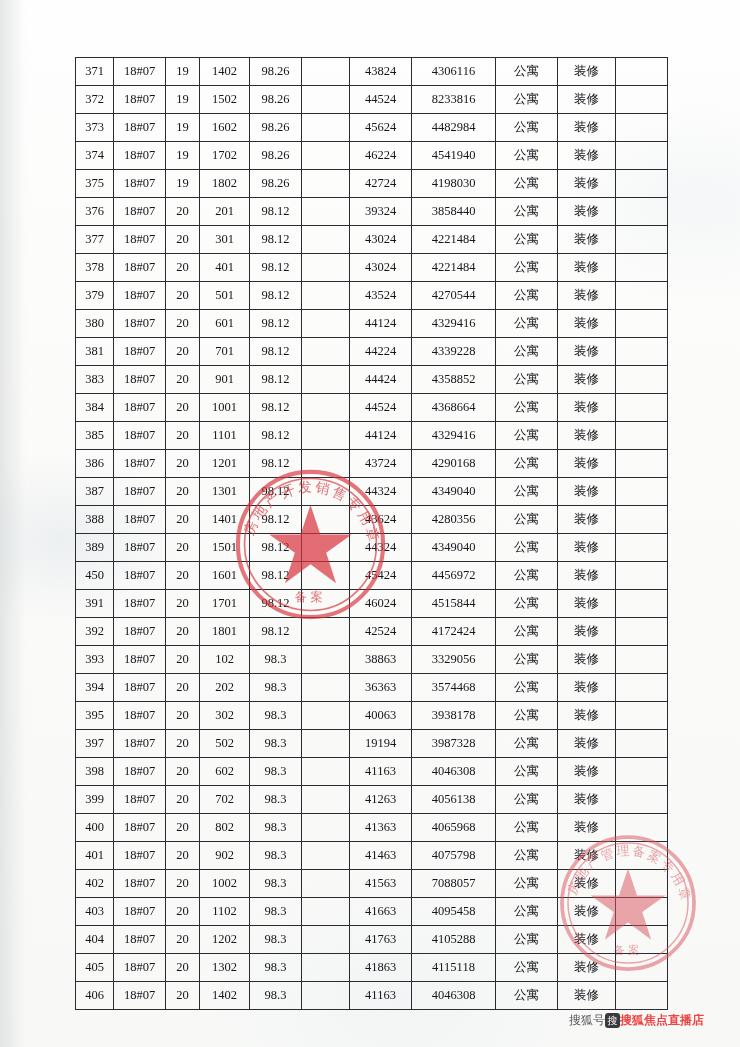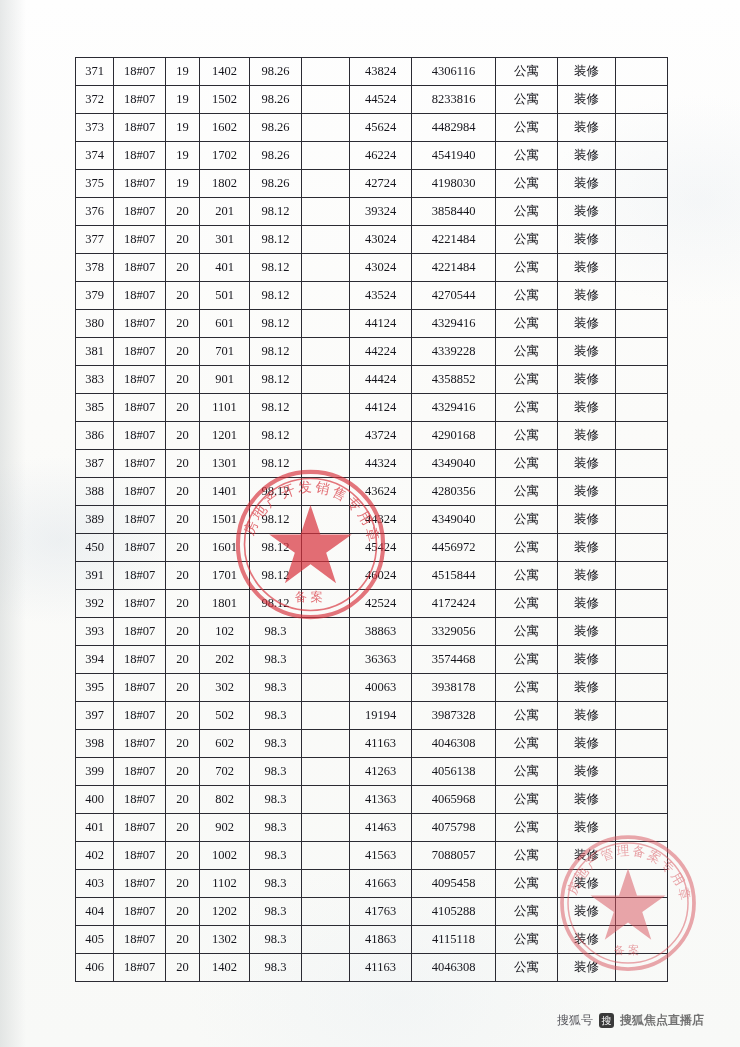--- a/index.html
+++ b/index.html
@@ -89,38 +89,38 @@
     opacity: 0.62;
   }
   .seal svg { display: block; width: 100%; height: 100%; }
 
   .footer {
     position: absolute;
     right: 36px;
     bottom: 18px;
     display: flex;
     align-items: center;
-    gap: 6px;
+    gap: 0;
     color: #5f5f66;
     font-size: 12px;
     font-family: "DejaVu Sans", "Liberation Sans", sans-serif;
   }
   .footer .sohu-mark {
     display: inline-block;
     width: 15px;
     height: 15px;
     border-radius: 3px;
     background: #3a3a3a;
     color: #fff;
     font-size: 10px;
     line-height: 15px;
     text-align: center;
   }
   .footer .label { color: #58585e; }
-  .footer .title { color: #737373; font-weight: bold; }
+  .footer .title { color: #ef4444; font-weight: bold; }
 </style>
 </head>
 <body>
 
 <div class="paper-bg"></div>
 <div class="edge-shadow"></div>
 
 <div class="table-wrap">
   <table class="data">
     <colgroup>
@@ -287,20 +287,33 @@
           <td>901</td>
           <td>98.12</td>
           <td></td>
           <td>44424</td>
           <td>4358852</td>
           <td class="cjk">公寓</td>
           <td class="cjk">装修</td>
           <td></td>
         </tr>
         <tr>
+          <td>384</td>
+          <td>18#07</td>
+          <td>20</td>
+          <td>1001</td>
+          <td>98.12</td>
+          <td></td>
+          <td>44524</td>
+          <td>4368664</td>
+          <td class="cjk">公寓</td>
+          <td class="cjk">装修</td>
+          <td></td>
+        </tr>
+        <tr>
           <td>385</td>
           <td>18#07</td>
           <td>20</td>
           <td>1101</td>
           <td>98.12</td>
           <td></td>
           <td>44124</td>
           <td>4329416</td>
           <td class="cjk">公寓</td>
           <td class="cjk">装修</td>

